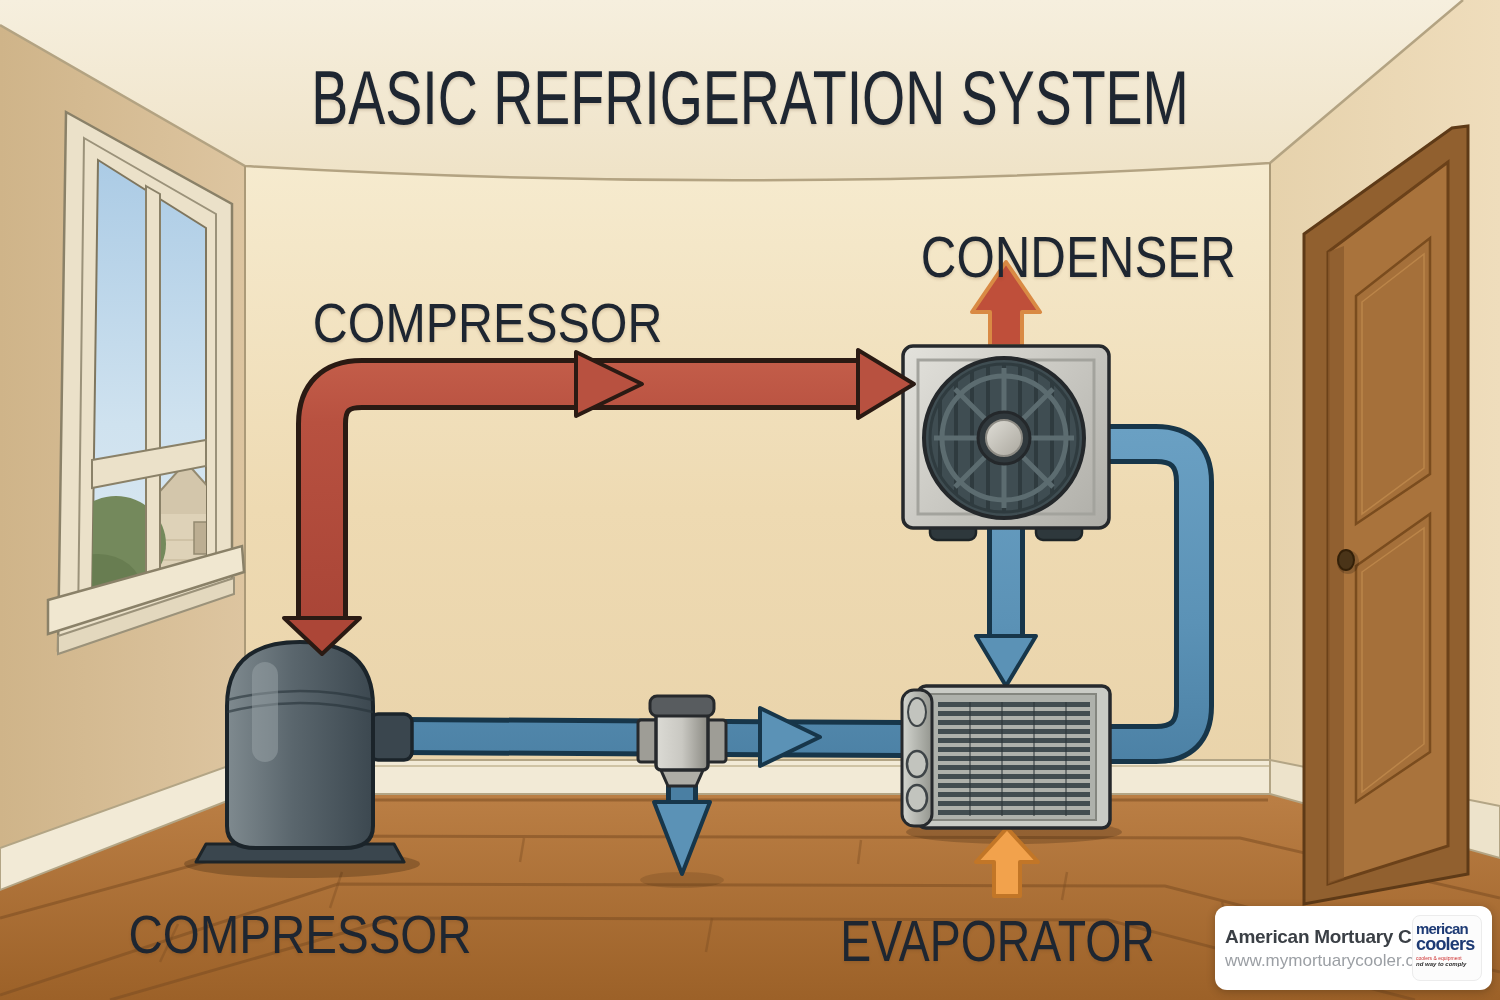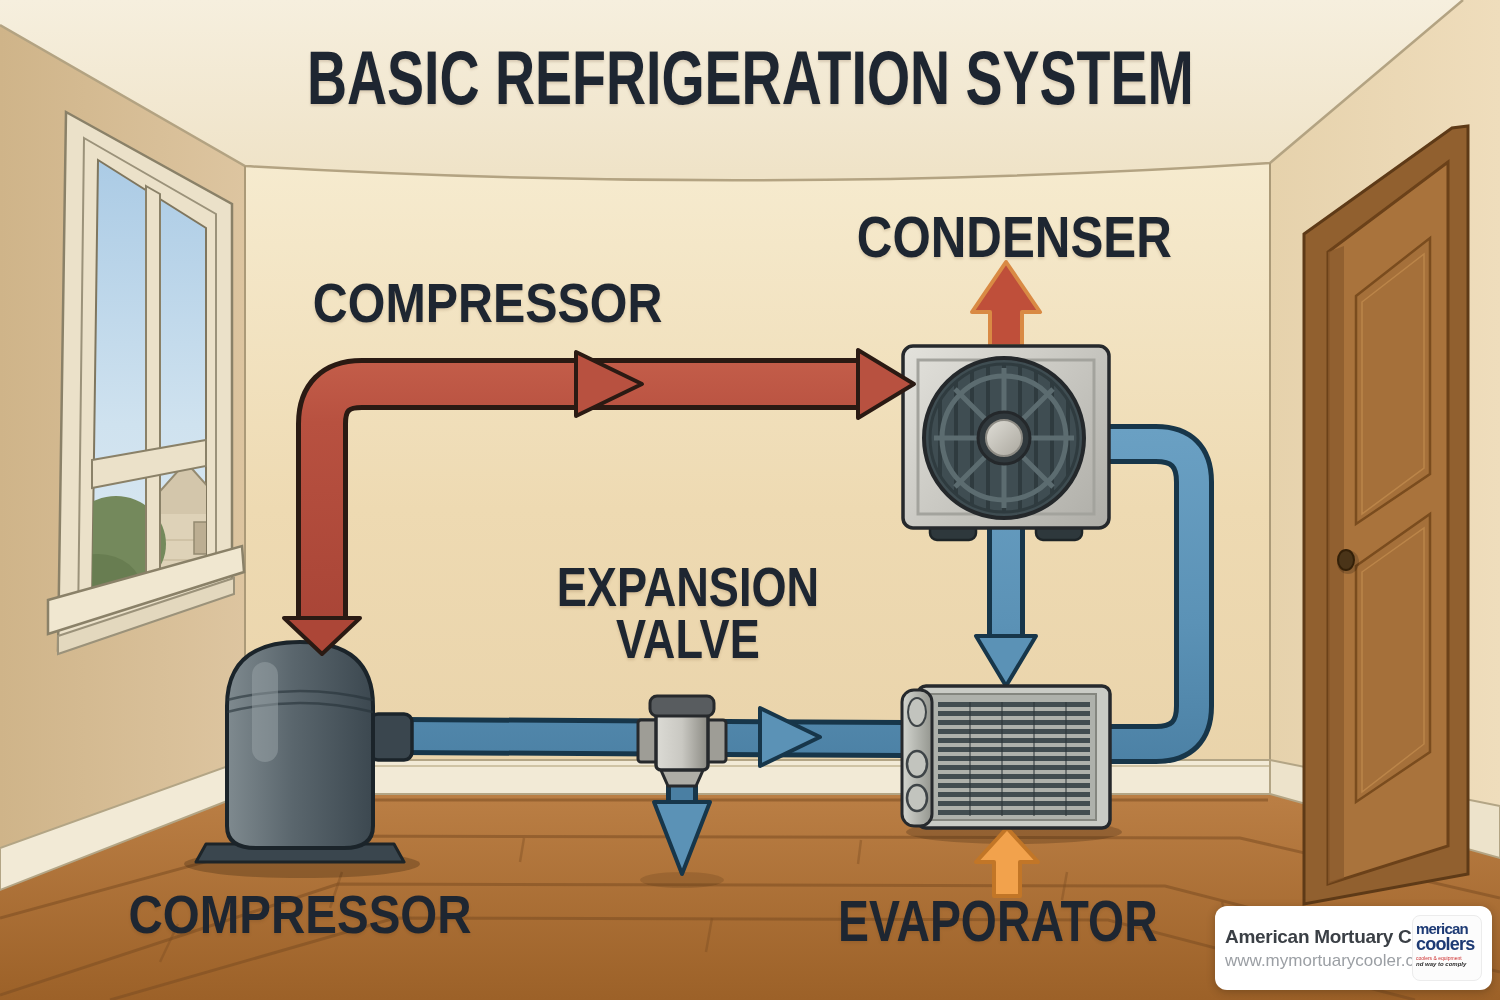--- a/index.html
+++ b/index.html
@@ -1,27 +1,27 @@
 <!DOCTYPE html>
 <html><head>
 <meta charset="utf-8">
 <style>
   html,body{margin:0;padding:0;background:#222;}
   .scene{position:relative;width:1500px;height:1000px;overflow:hidden;
          font-family:"Liberation Sans",sans-serif;background:#efe0bf;}
   .scene svg{position:absolute;inset:0;display:block;}
-  .lbl{position:absolute;color:#1e2631;font-weight:bold;line-height:1;
+  .lbl{position:absolute;color:#1e2631;font-weight:normal;line-height:1;
        text-align:center;white-space:nowrap;
-       text-shadow:0 2px 3px rgba(92,62,30,0.18);}
+       text-shadow:0 2px 3px rgba(92,62,30,0.18);margin-top:20px;}
   .lbl > span{display:inline-block;}
   .title{top:40px;left:0;width:1500px;font-size:76px;}
   .title > span{transform:scaleX(0.73);}
   .lbl-compressor-top{top:276px;left:238px;width:500px;font-size:55px;}
   .lbl-compressor-top > span{transform:scaleX(0.88);}
-  .lbl-condenser{top:208px;left:764px;width:500px;font-size:58px;}
+  .lbl-condenser{top:208px;left:764px;width:500px;font-size:58px;text-align:right;}
   .lbl-condenser > span{transform:scaleX(0.85);}
   .lbl-expansion{top:561px;left:388px;width:600px;font-size:55px;line-height:52px;}
   .lbl-expansion > span{transform:scaleX(0.82);}
   .lbl-compressor-bottom{top:887px;left:0px;width:600px;font-size:54px;}
   .lbl-compressor-bottom > span{transform:scaleX(0.88);}
   .lbl-evaporator{top:892px;left:698px;width:600px;font-size:58px;}
   .lbl-evaporator > span{transform:scaleX(0.80);}
 
   .watermark{position:absolute;left:1215px;top:906px;width:277px;height:84px;
       background:#ffffff;border-radius:12px;box-shadow:0 2px 8px rgba(40,25,10,.3);
@@ -305,24 +305,20 @@
 
 <div class="lbl title">
   <span>BASIC REFRIGERATION SYSTEM</span>
 </div>
 <div class="lbl lbl-compressor-top">
   <span>COMPRESSOR</span>
 </div>
 <div class="lbl lbl-condenser">
   <span>CONDENSER</span>
 </div>
-<div class="lbl lbl-expansion">
-  <span><span>EXPANSION</span><br>
-  <span>VALVE</span></span>
-</div>
 <div class="lbl lbl-compressor-bottom">
   <span>COMPRESSOR</span>
 </div>
 <div class="lbl lbl-evaporator">
   <span>EVAPORATOR</span>
 </div>
 
 <div class="watermark">
   <div class="wm-text">
     <div class="wm-company">American Mortuary Coolers</div>

